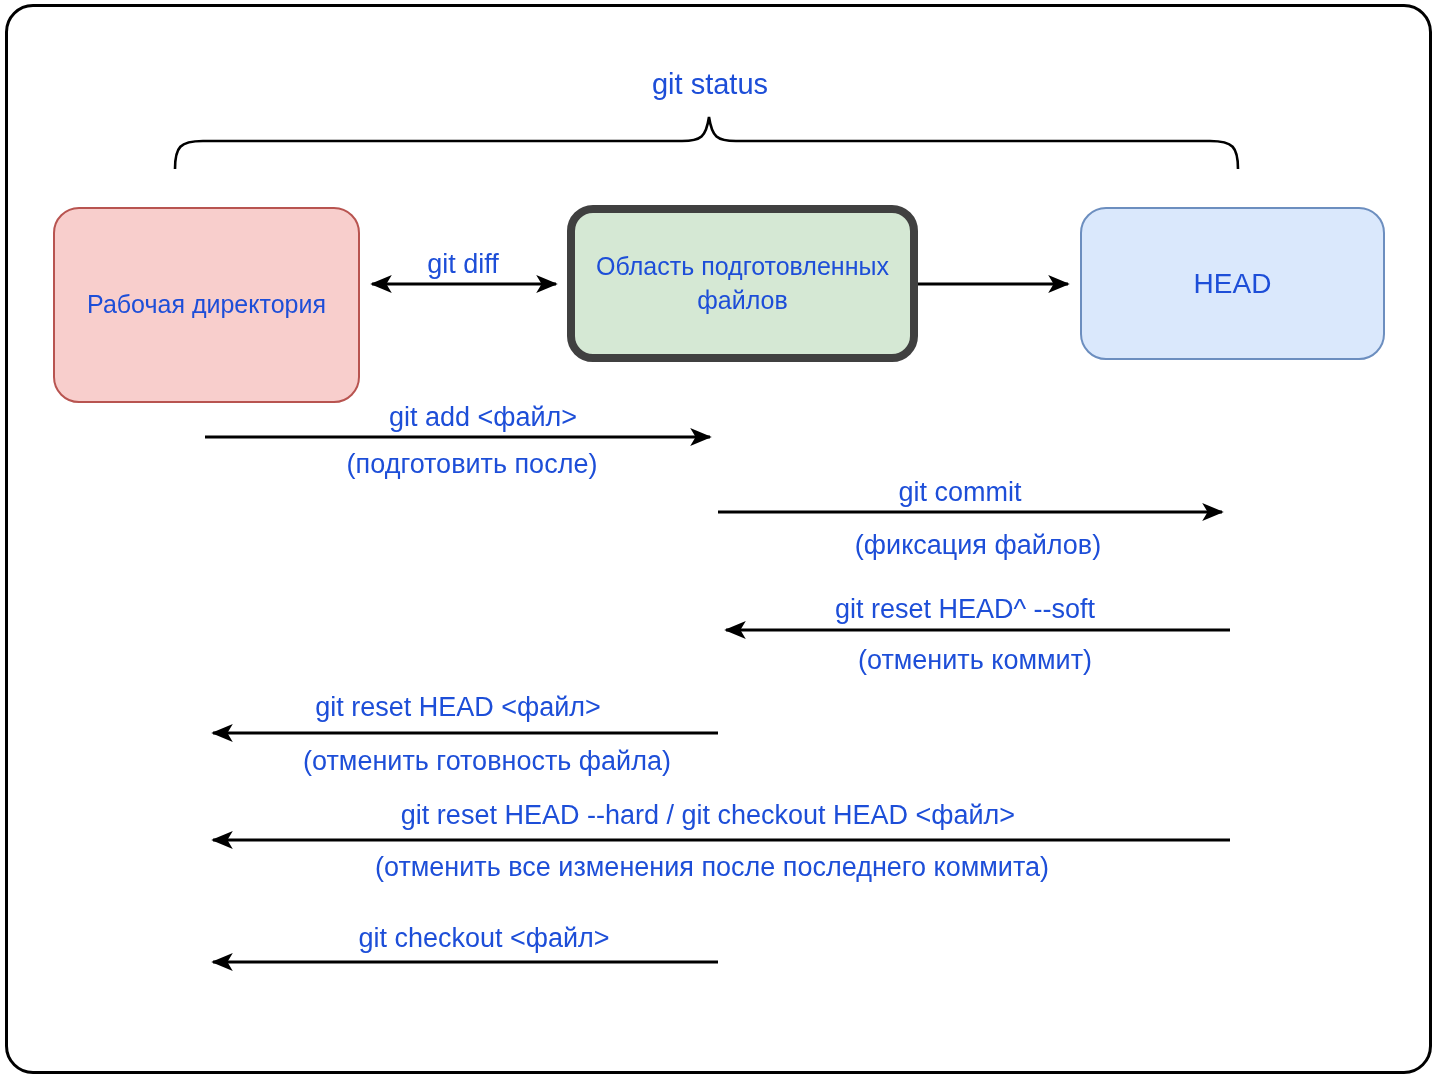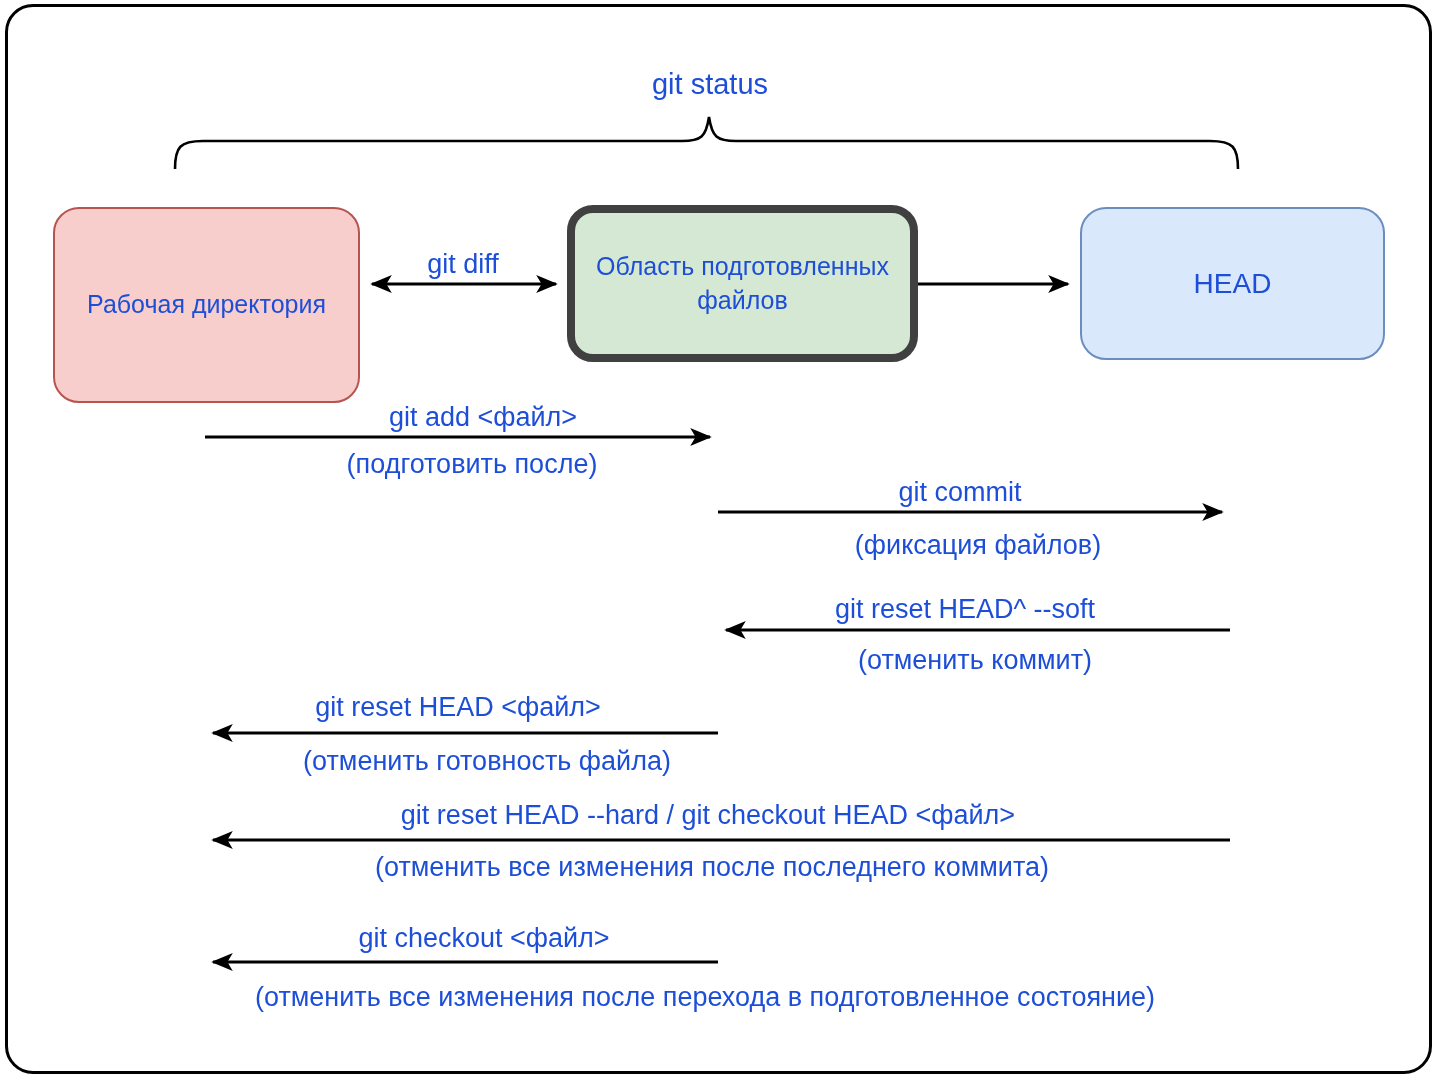--- a/index.html
+++ b/index.html
@@ -101,15 +101,14 @@
   <div class="lbl" style="left:965px;top:594px;">git reset HEAD^ --soft</div>
   <div class="lbl" style="left:975px;top:645px;">(отменить коммит)</div>
 
   <div class="lbl" style="left:458px;top:692px;">git reset HEAD &lt;файл&gt;</div>
   <div class="lbl" style="left:487px;top:746px;">(отменить готовность файла)</div>
 
   <div class="lbl" style="left:708px;top:800px;">git reset HEAD --hard / git checkout HEAD &lt;файл&gt;</div>
   <div class="lbl" style="left:712px;top:852px;">(отменить все изменения после последнего коммита)</div>
 
   <div class="lbl" style="left:484px;top:923px;">git checkout &lt;файл&gt;</div>
-  <div class="lbl" style="left:705px;top:982px;">(отменить все изменения после перехода в подготовленное состояние)</div>
 
 </div>
 
 </body></html>

